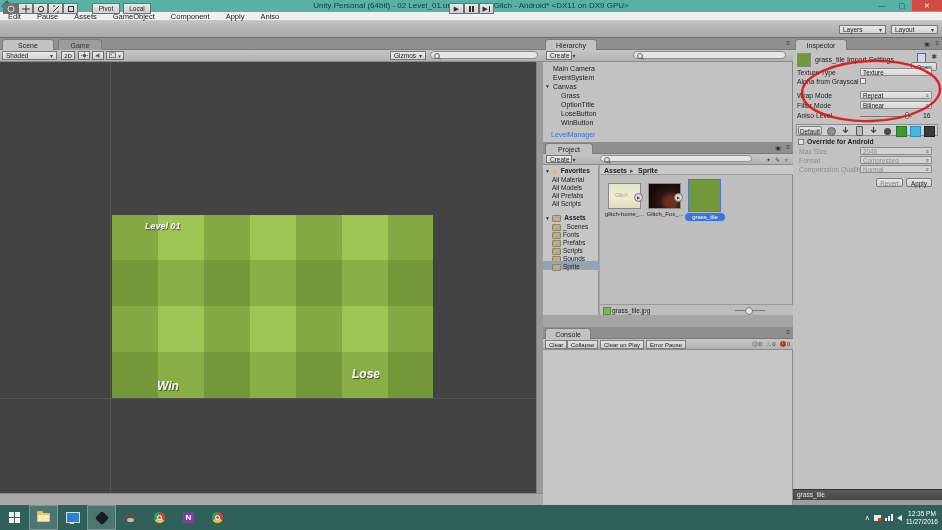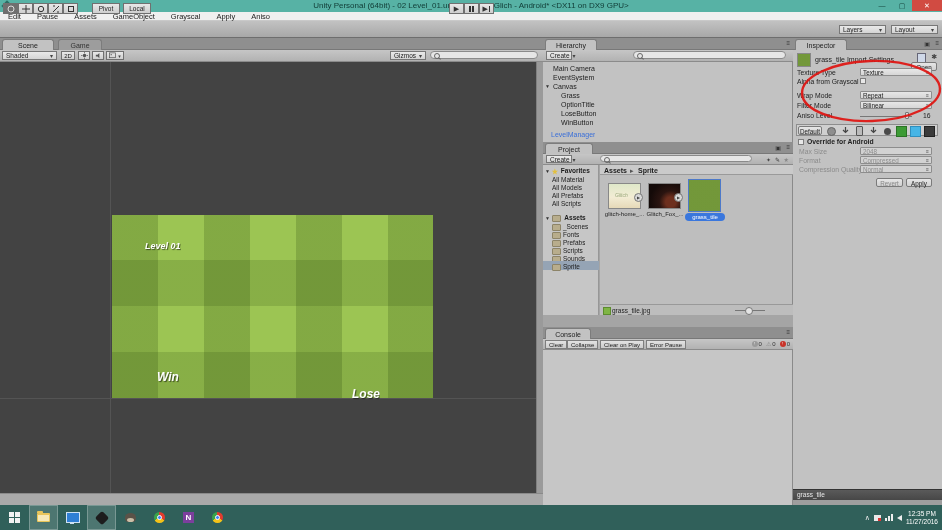--- a/index.html
+++ b/index.html
@@ -42,21 +42,21 @@
     background:#c2c2c2;border:1px solid #7c7c7c;border-bottom:none;border-radius:3px 3px 0 0;}
   .tab.inactive{background:#9d9d9d;color:#333;}
   .panelbar{background:linear-gradient(#c6c6c6,#b2b2b2);border-bottom:1px solid #8b8b8b;}
   .viewport{background:#434343;}
   .gridline-v{width:1px;background:#545454;}
   .gridline-h{height:1px;background:#545454;}
   .grass{background-color:#9cc553;
     background-image:
       repeating-linear-gradient(90deg, rgba(30,60,5,0.20) 0px 46px, rgba(0,0,0,0) 46px 92px),
       repeating-linear-gradient(0deg, rgba(30,60,5,0.16) 0px 46px, rgba(0,0,0,0) 46px 92px);}
-  .gametxt{color:#fff;font-style:italic;font-weight:bold;text-shadow:1px 1px 1px rgba(0,0,0,0.55);margin-top:20px;}
+  .gametxt{color:#fff;font-style:italic;font-weight:bold;text-shadow:1px 1px 1px rgba(0,0,0,0.55);}
   .hscroll{background:#a9a9a9;border-top:1px solid #8a8a8a;}
   .vscroll{background:#9a9a9a;border-left:1px solid #808080;}
 
   .searchpill{background:#e6e6e6;border:1px solid #8a8a8a;border-radius:6px;height:8px;}
   .mag{width:4px;height:4px;border:1px solid #666;border-radius:50%;position:absolute;left:3px;top:1px;}
   .mag:after{content:"";position:absolute;width:3px;height:1px;background:#666;left:3px;top:4px;transform:rotate(40deg);}
 
   .rowtxt{font-size:7px;color:#1c1c1c;line-height:9px;}
   .blue{color:#3a6fd8;}
   .fold{font-size:5px;color:#333;}
@@ -137,21 +137,21 @@
   </div>
   <div class="a winbtn" style="left:872px;">—</div>
   <div class="a winbtn" style="left:892px;">▢</div>
   <div class="a winbtn closebtn" style="left:912px;">✕</div>
 
   <div class="a menubar">
     <span class="menuitem">Edit</span>
     <span class="menuitem">Pause</span>
     <span class="menuitem">Assets</span>
     <span class="menuitem">GameObject</span>
-    <span class="menuitem">Grayscal</span>
+    <span class="menuitem">Component</span>
     <span class="menuitem">Apply</span>
     <span class="menuitem">Aniso</span>
   </div>
 
   <div class="a maintoolbar"></div>
   <div class="a toolbtn sel" style="left:3px;width:15px;">
     <svg width="8" height="8" viewBox="0 0 8 8">
         <circle cx="4" cy="4" r="3" fill="none" stroke="#ddd" stroke-width="1"></circle>
       </svg>
   </div>
@@ -239,21 +239,21 @@
     <div class="a searchpill" style="left:430px;top:1px;width:108px;">
       <span class="mag"></span>
     </div>
   </div>
 
   <div class="a viewport" style="left:0;top:62px;width:543px;height:431px;">
     <div class="a gridline-v" style="left:110px;top:0;height:431px;"></div>
     <div class="a gridline-h" style="left:0;top:336px;width:543px;"></div>
     <div class="a grass" style="left:112px;top:153px;width:321px;height:183px;">
       <div class="a gametxt txt" style="left:33px;top:6px;font-size:9px;">Level 01</div>
-      <div class="a gametxt txt" style="left:45px;top:135px;font-size:12px;">Win</div>
+      <div class="a gametxt txt" style="left:45px;top:164px;font-size:12px;">Win</div>
       <div class="a gametxt txt" style="left:240px;top:152px;font-size:12px;">Lose</div>
     </div>
   </div>
   <div class="a hscroll" style="left:0;top:493px;width:543px;height:12px;"></div>
   <div class="a vscroll" style="left:536px;top:62px;width:7px;height:431px;"></div>
 
   <div class="a tabstrip" style="left:543px;top:38px;width:250px;height:12px;">
     <span style="position:absolute;right:3px;top:2px;font-size:6px;color:#333;">≡</span>
   </div>
   <div class="a tab" style="left:545px;top:39px;width:52px;">

